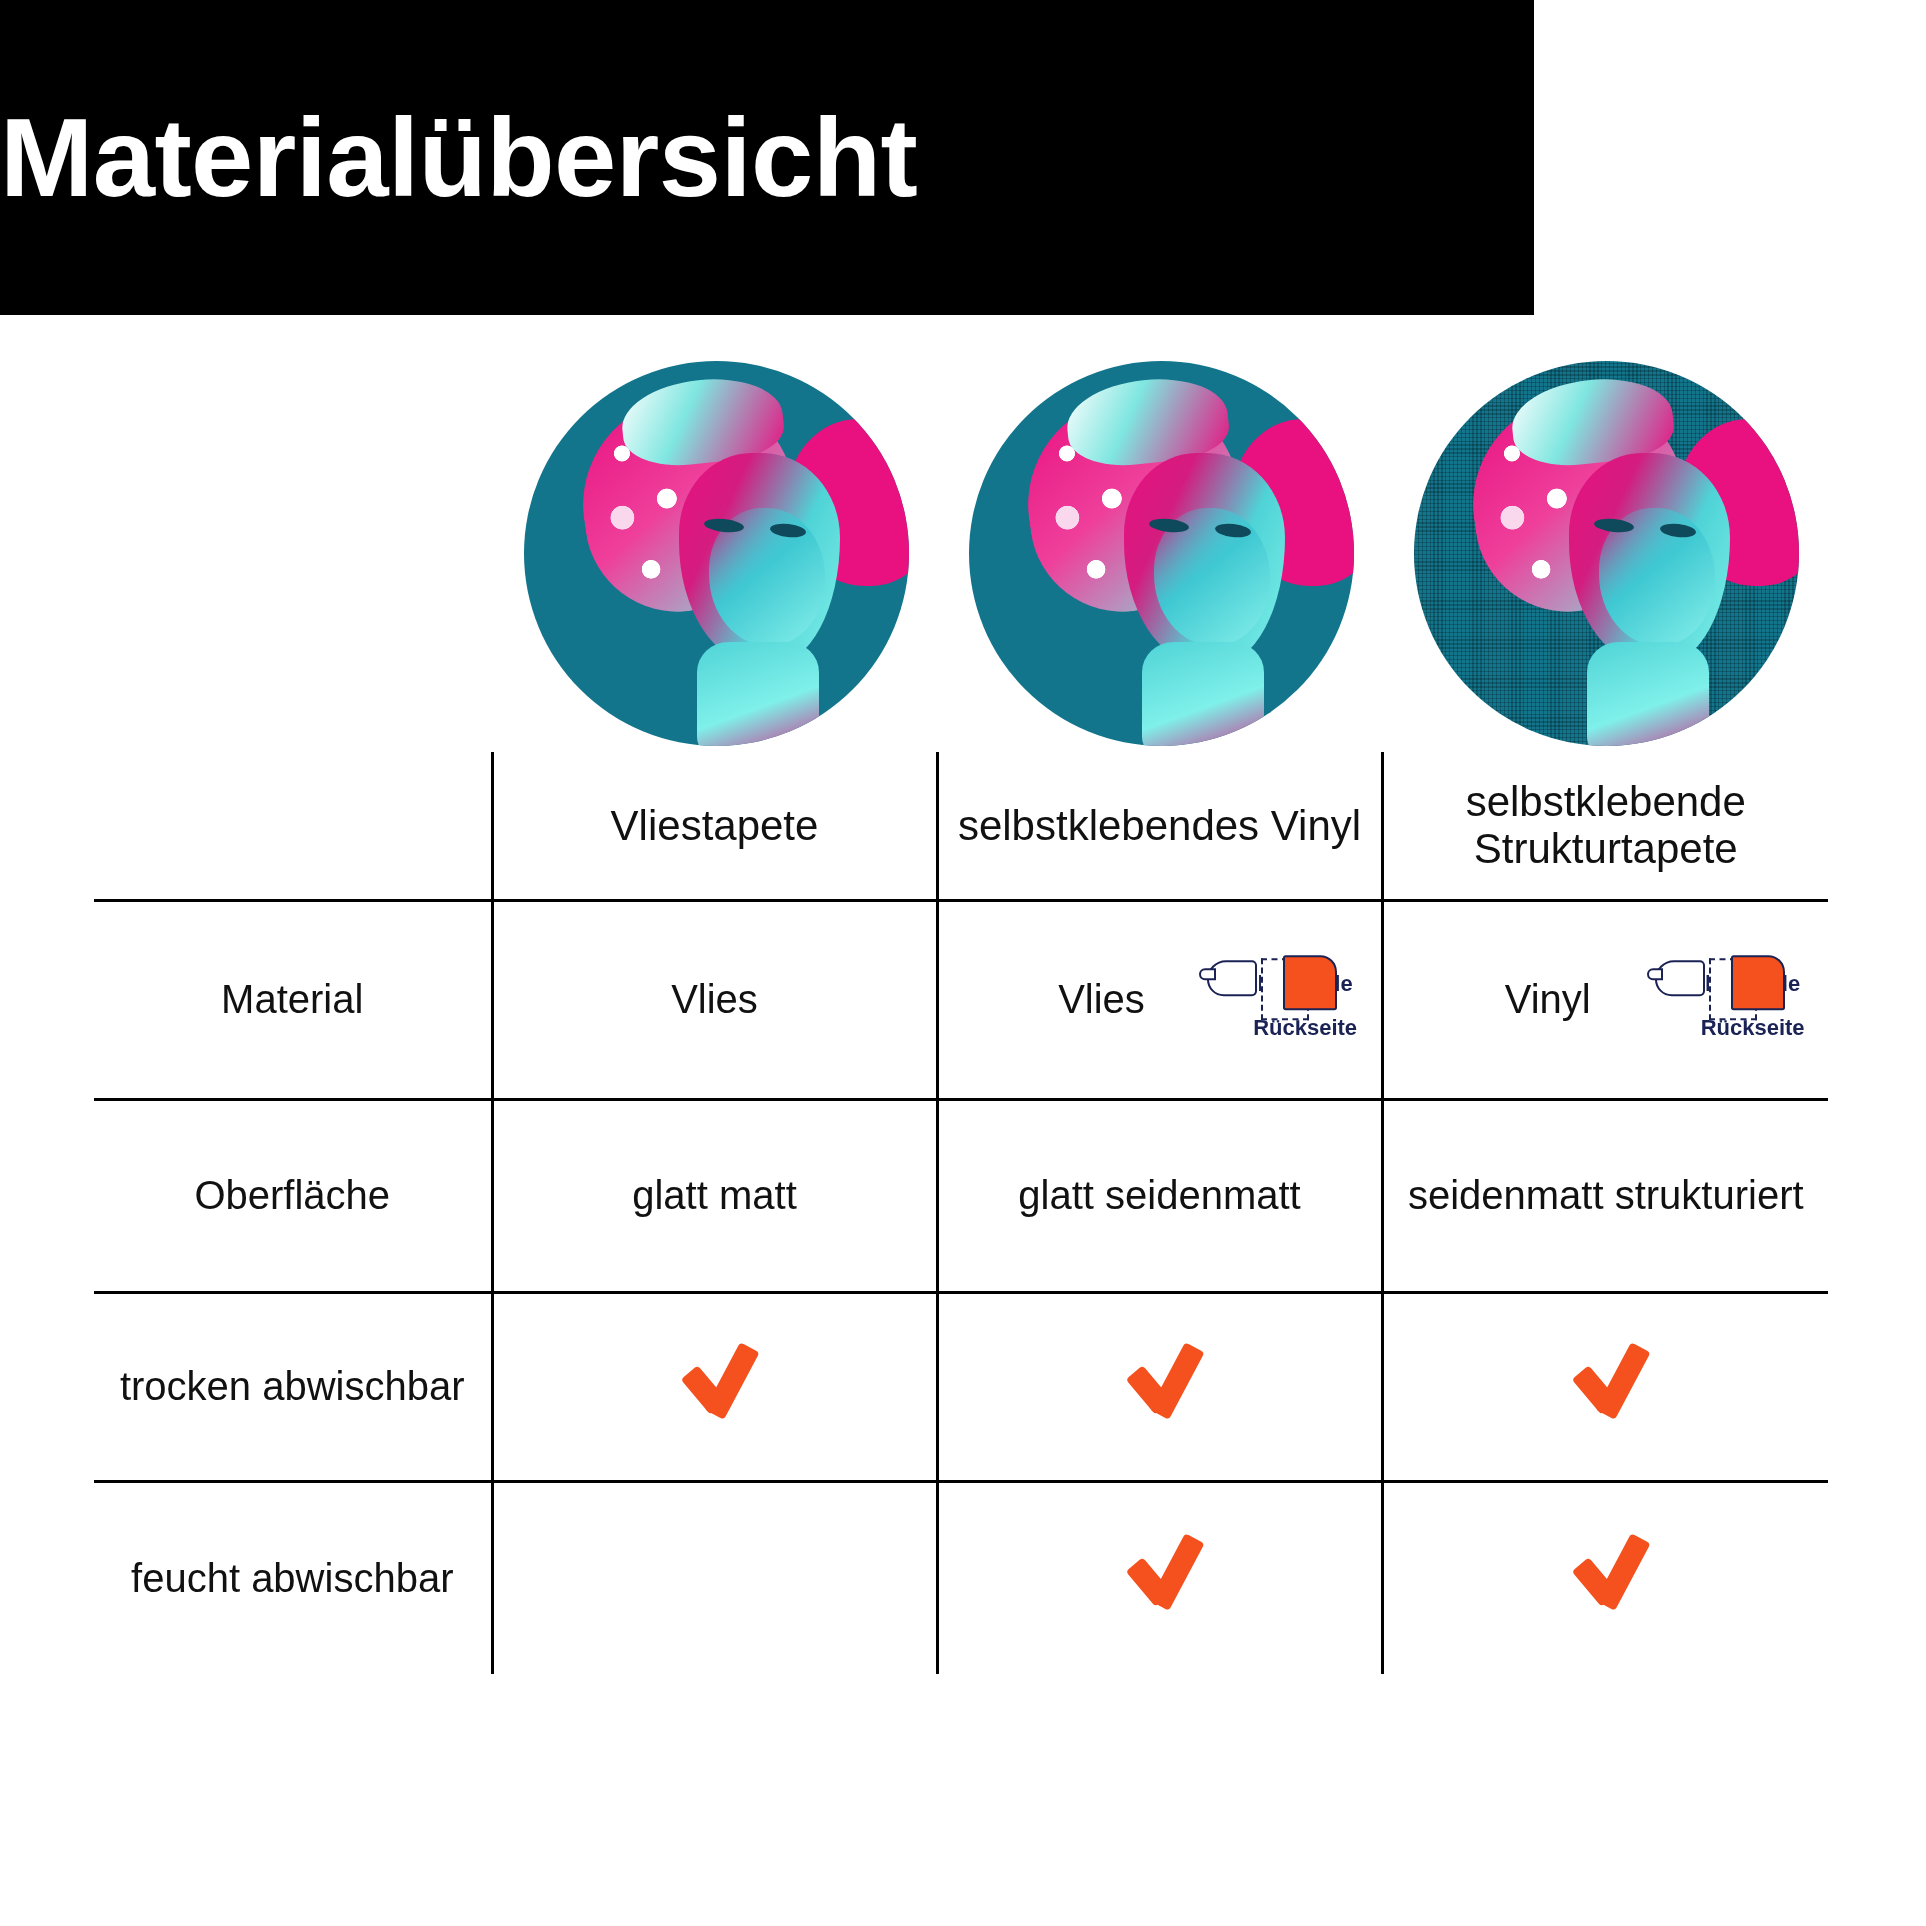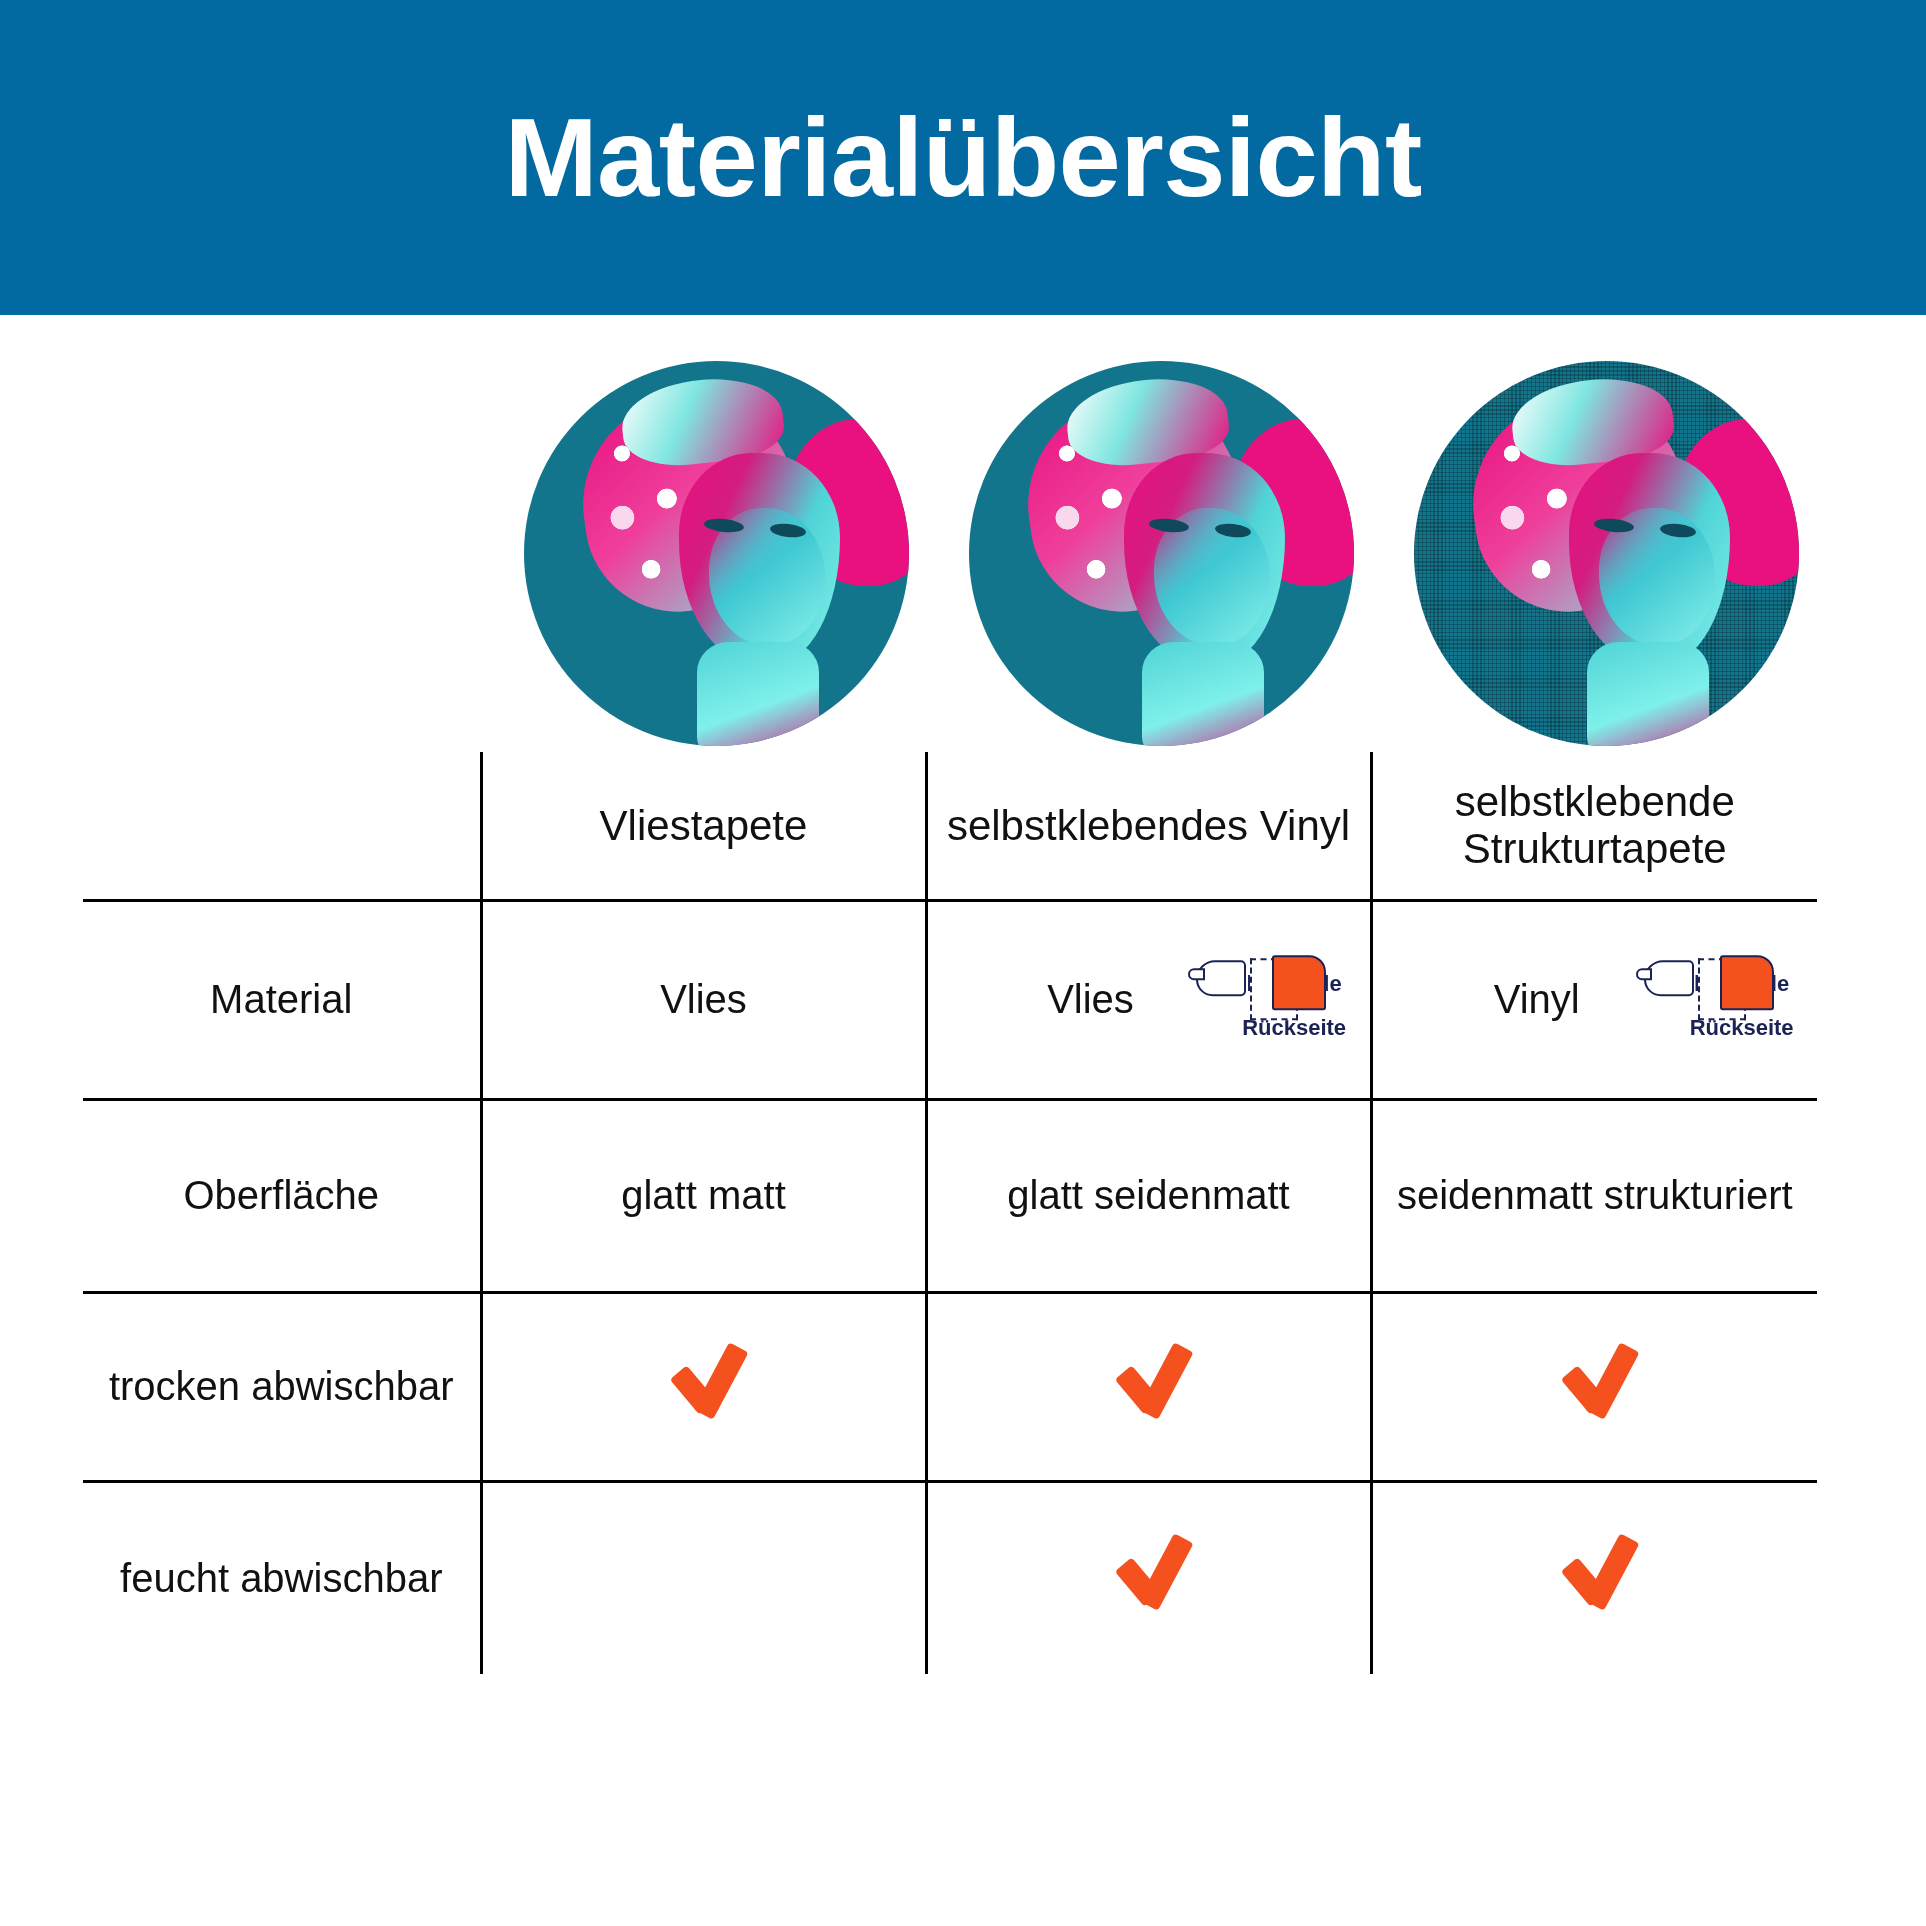--- a/index.html
+++ b/index.html
@@ -9,26 +9,25 @@
   body {
     width: 1926px;
     height: 1926px;
     background: #ffffff;
     font-family: "Liberation Sans", sans-serif;
     overflow: hidden;
   }
 
   
   .header {
-    width: 1926px;
+    width: 1534px;
     height: 315px;
-    background: #0369a1;
+    background: #000000;
     display: flex;
     align-items: center;
-    justify-content: center;
     box-sizing: border-box;
   }
   .header-title {
     color: #ffffff;
     font-size: 112px;
     font-weight: bold;
     letter-spacing: -0.6px;
     line-height: 1;
     white-space: nowrap;
   }
@@ -153,21 +152,21 @@
     top: 250px;
     width: 122px;
     height: 116px;
     border-radius: 26% 26% 18% 18%;
     background: linear-gradient(160deg, #4fd3d6 0%, #7ff0ea 55%, #d41c7f 100%);
   }
 
   
   table.compare {
     position: absolute;
-    left: 83px;
+    left: 94px;
     top: 437px;
     width: 1734px;
     border-collapse: collapse;
     table-layout: fixed;
   }
   table.compare col.c0 { width: 398px; }
   table.compare col.c1 { width: 445px; }
   table.compare col.c2 { width: 445px; }
   table.compare col.c3 { width: 446px; }
 

